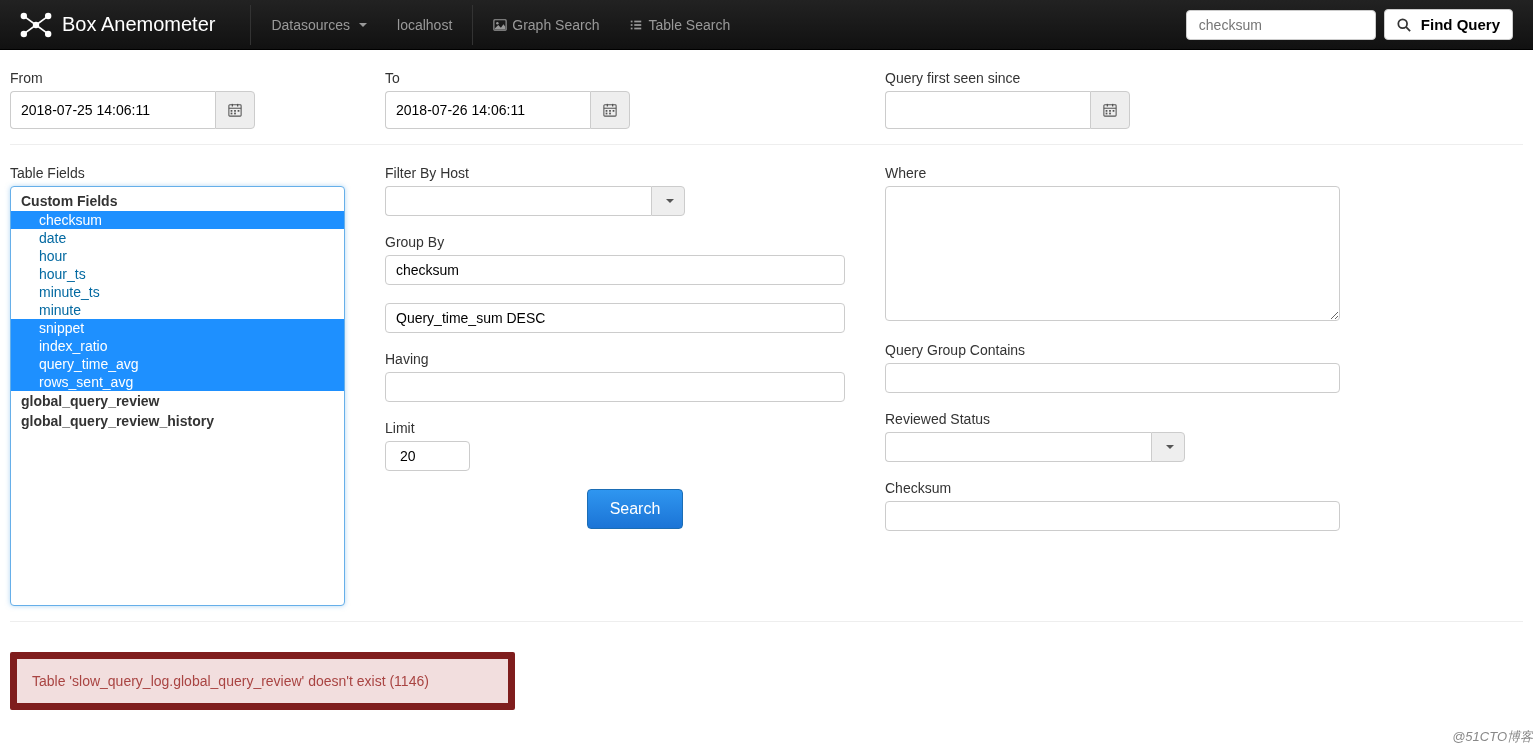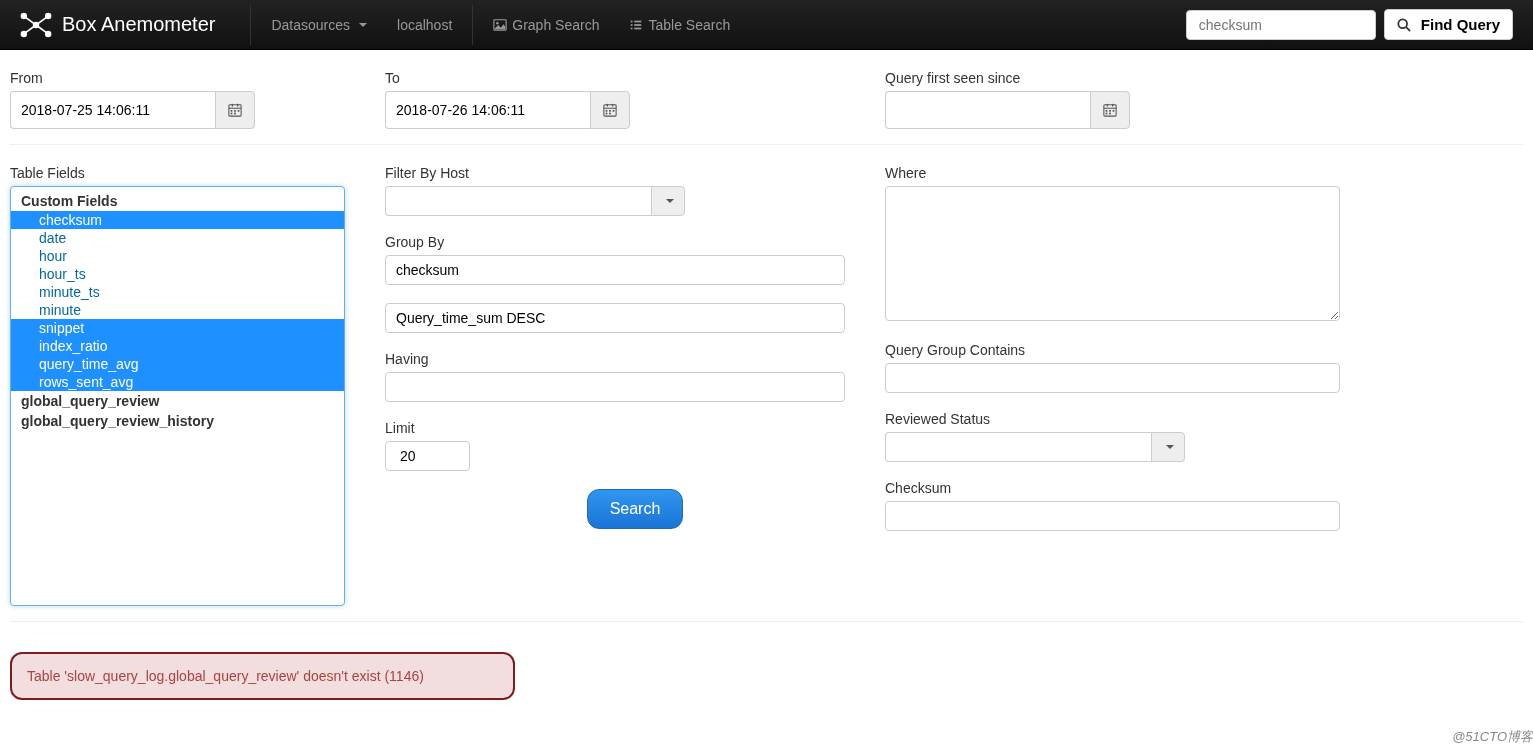--- a/index.html
+++ b/index.html
@@ -42,25 +42,25 @@
 .form-group { margin-bottom: 18px; }
 .form-control { width: 460px; border: 1px solid #ccc; border-radius: 4px; padding: 6px 10px; font-size: 14px; background:#fff; }
 .form-control-narrow { width: 85px; border: 1px solid #ccc; border-radius: 4px; padding: 6px 14px; font-size: 14px; }
 .select-group { display:flex; width:300px; }
 .select-group .form-control { border-radius:4px 0 0 4px; border-right:none; width: 270px; }
 .select-group .addon { border:1px solid #ccc; border-radius:0 4px 4px 0; background:#eee; padding:6px 10px; cursor:pointer; display:flex; align-items:center; }
 
 .col-c .form-control { width: 455px; }
 .col-c textarea.form-control { height: 135px; resize: both; }
 
-.btn-primary { background: linear-gradient(#2f96f0, #1b74d6); border: 1px solid #1b6db5; color:#fff; font-size: 16px; padding: 10px 22px; border-radius: 12px; cursor:pointer; font-weight: normal; display:block; margin: 10px auto 0 auto; }
+.btn-primary { background: linear-gradient(#2f96f0, #1b74d6); border: 1px solid #1b6db5; color:#fff; font-size: 16px; padding: 10px 22px; border-radius: 4px; cursor:pointer; font-weight: normal; display:block; margin: 10px auto 0 auto; }
 
 
 .alert-container { padding: 0 10px 20px 10px; }
-.alert { border: 2px solid #7f1d1d; background: #f2dede; color: #a94442; padding: 14px 15px; border-radius: 12px; width: 505px; }
+.alert { border: 7px solid #7f1d1d; background: #f2dede; color: #a94442; padding: 14px 15px; border-radius: 2px; width: 505px; }
 
 .watermark { position: fixed; bottom: 6px; right: 0; font-style: italic; color: #888; font-size: 13px; }
 
 .icon-small { width:14px; height:14px; fill:#999; }
 </style>
 </head>
 <body>
 
 <div class="navbar">
   <a class="brand">

